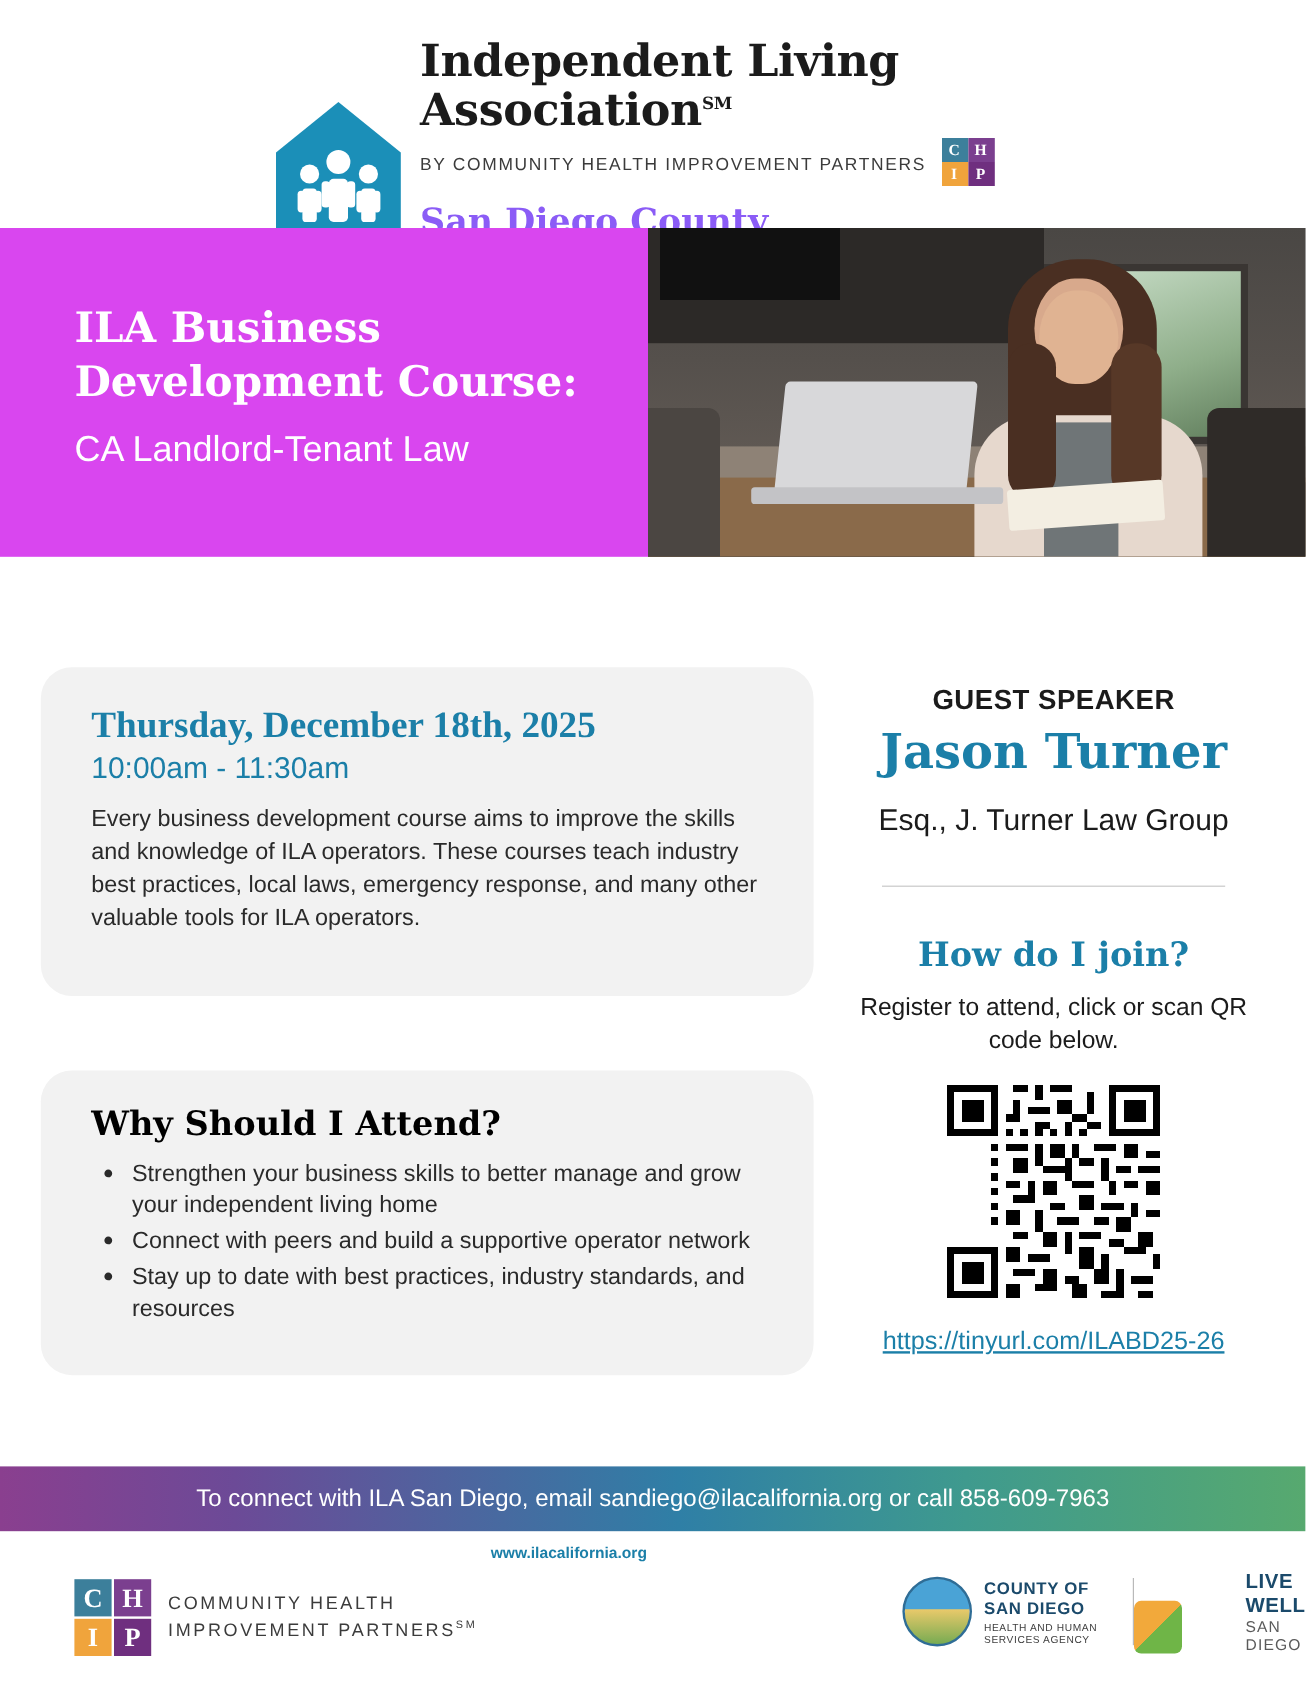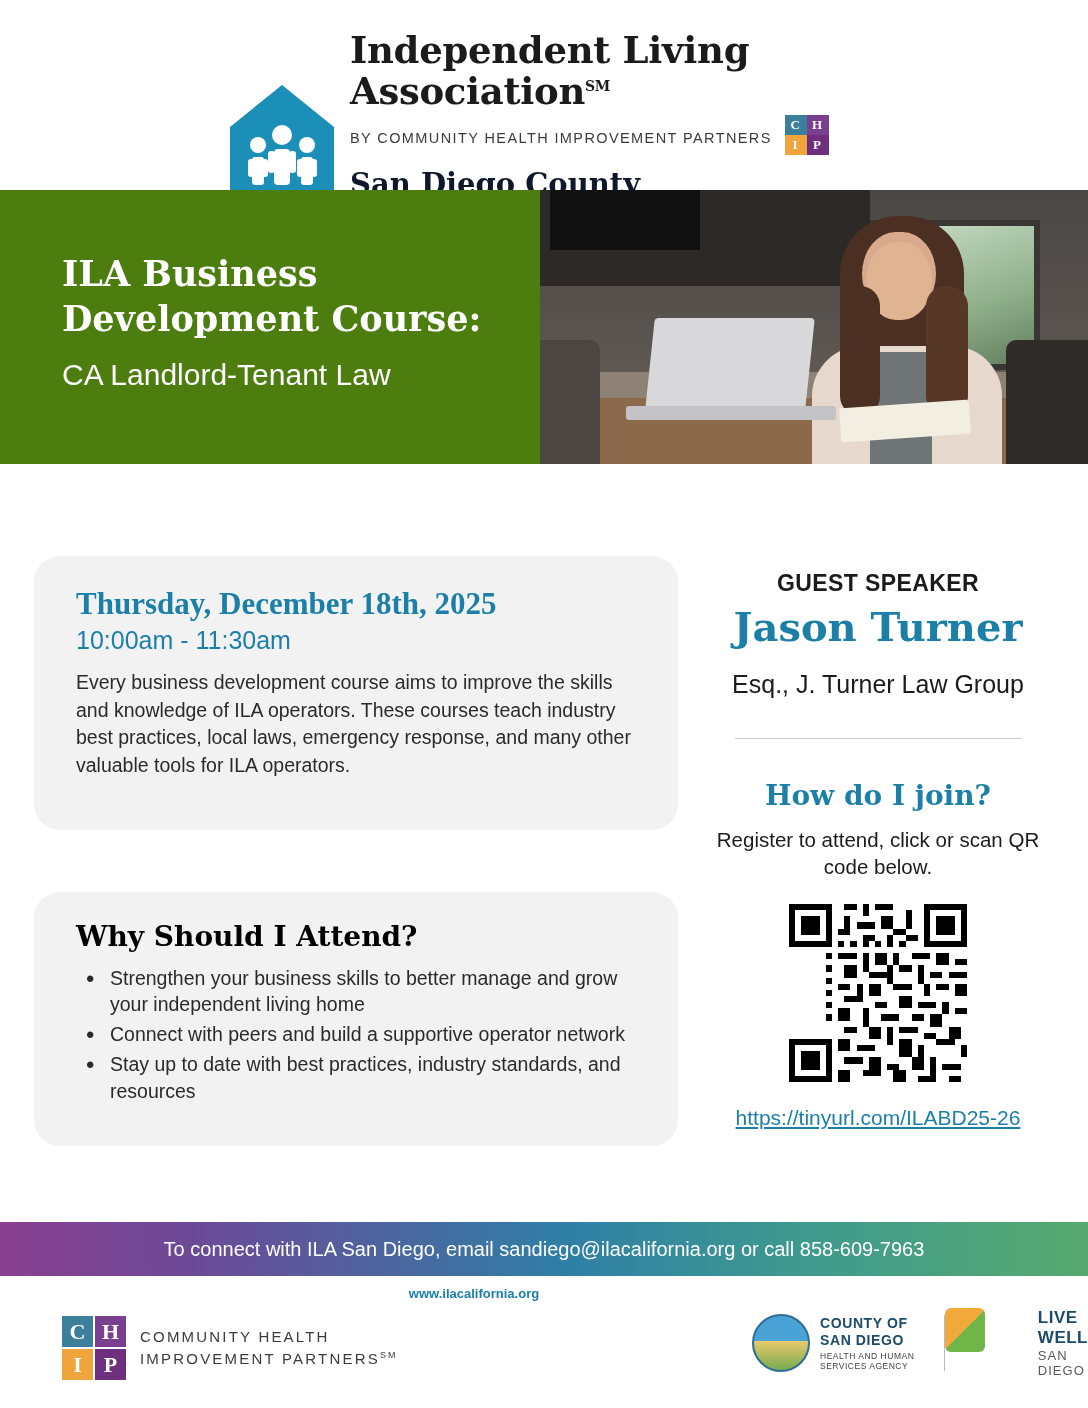--- a/index.html
+++ b/index.html
@@ -77,35 +77,35 @@
   }
   .cm1 { background: #3c7f9b; }
   .cm2 { background: #7b3f8f; }
   .cm3 { background: #f0a43c; }
   .cm4 { background: #6f2f7f; }
   .logo-region {
     margin-top: 8px;
     font-family: "DejaVu Serif", serif;
     font-weight: bold;
     font-size: 29px;
-    color: #0f172a;
+    color: #8b5cf6;
   }
 
   
   .hero {
     position: absolute;
     left: 0; top: 190px;
     width: 1088px;
     height: 274px;
   }
   .hero-left {
     position: absolute;
     left: 0; top: 0;
     width: 540px; height: 274px;
-    background: #4d7c0f;
+    background: #d946ef;
     padding: 62px 40px 0 62px;
   }
   .hero-title {
     color: #ffffff;
     font-family: "DejaVu Serif", serif;
     font-weight: bold;
     font-size: 35px;
     line-height: 1.28;
   }
   .hero-sub {
@@ -329,21 +329,21 @@
   }
   .county-text {
     line-height: 1.2;
     padding-right: 14px;
     border-right: 1px solid #b9b9b9;
   }
   .county-t1 { font-size: 14px; font-weight: bold; letter-spacing: 0.6px; color: #1b4a6b; }
   .county-t2 { font-size: 8.5px; letter-spacing: 0.5px; color: #3f3f3f; margin-top: 2px; }
   .livewell {
     display: flex;
-    align-items: flex-start;
+    align-items: flex-end;
     margin-left: 0;
     gap: 44px;
   }
   .lw-mark {
     width: 40px; height: 44px;
     background: linear-gradient(135deg,#f2a93b 0%, #f2a93b 50%, #6fb547 50%, #6fb547 100%);
     border-radius: 6px;
     margin-right: 9px;
     flex: none;
   }

